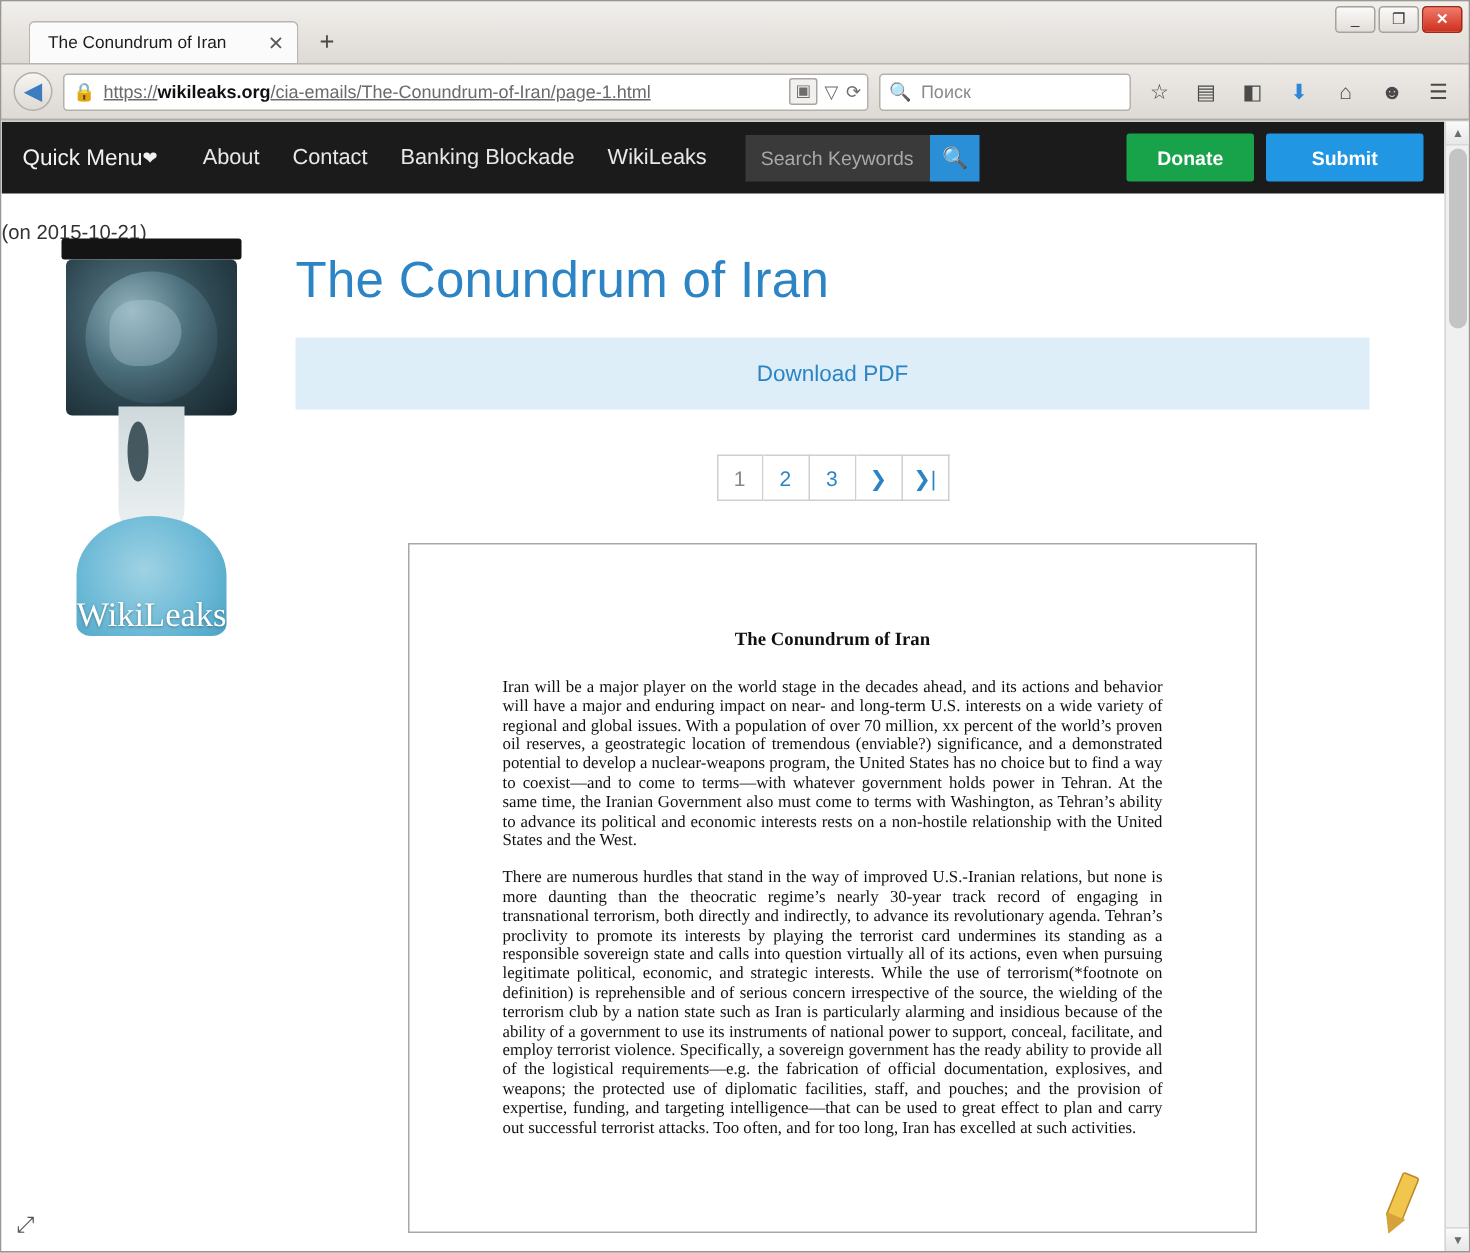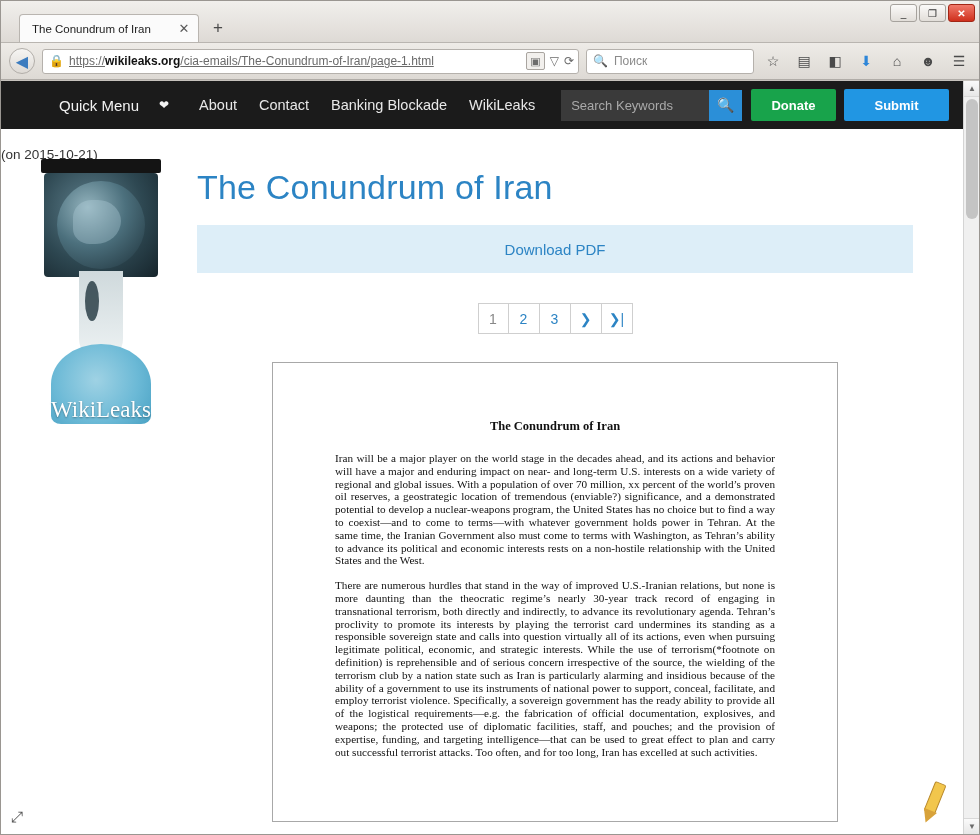--- a/index.html
+++ b/index.html
@@ -195,38 +195,37 @@
     display: flex;
     align-items: center;
     padding: 0 14px;
     color: #fff;
   }
   #quickmenu {
     font-size: 15px;
     color: #f2f2f2;
     display: flex;
     align-items: center;
-    gap: 20px;
+    gap: 0;
     margin-right: 30px;
-    margin-left: 44px;
   }
   .wlnav-links {
     display: flex;
     align-items: center;
     gap: 22px;
     font-size: 14.5px;
     color: #e8e8e8;
   }
   .wlnav-links span { white-space: nowrap; text-align: center; }
   #searchgroup {
     display: flex;
     margin-left: 26px;
   }
   #wl-search-input {
-    width: 148px;
+    width: 123px;
     height: 31px;
     background: #3a3a3a;
     border: none;
     color: #a9a9a9;
     font-size: 13px;
     padding: 12px 10px;
     display: flex;
     align-items: center;
   }
   #wl-search-btn {

